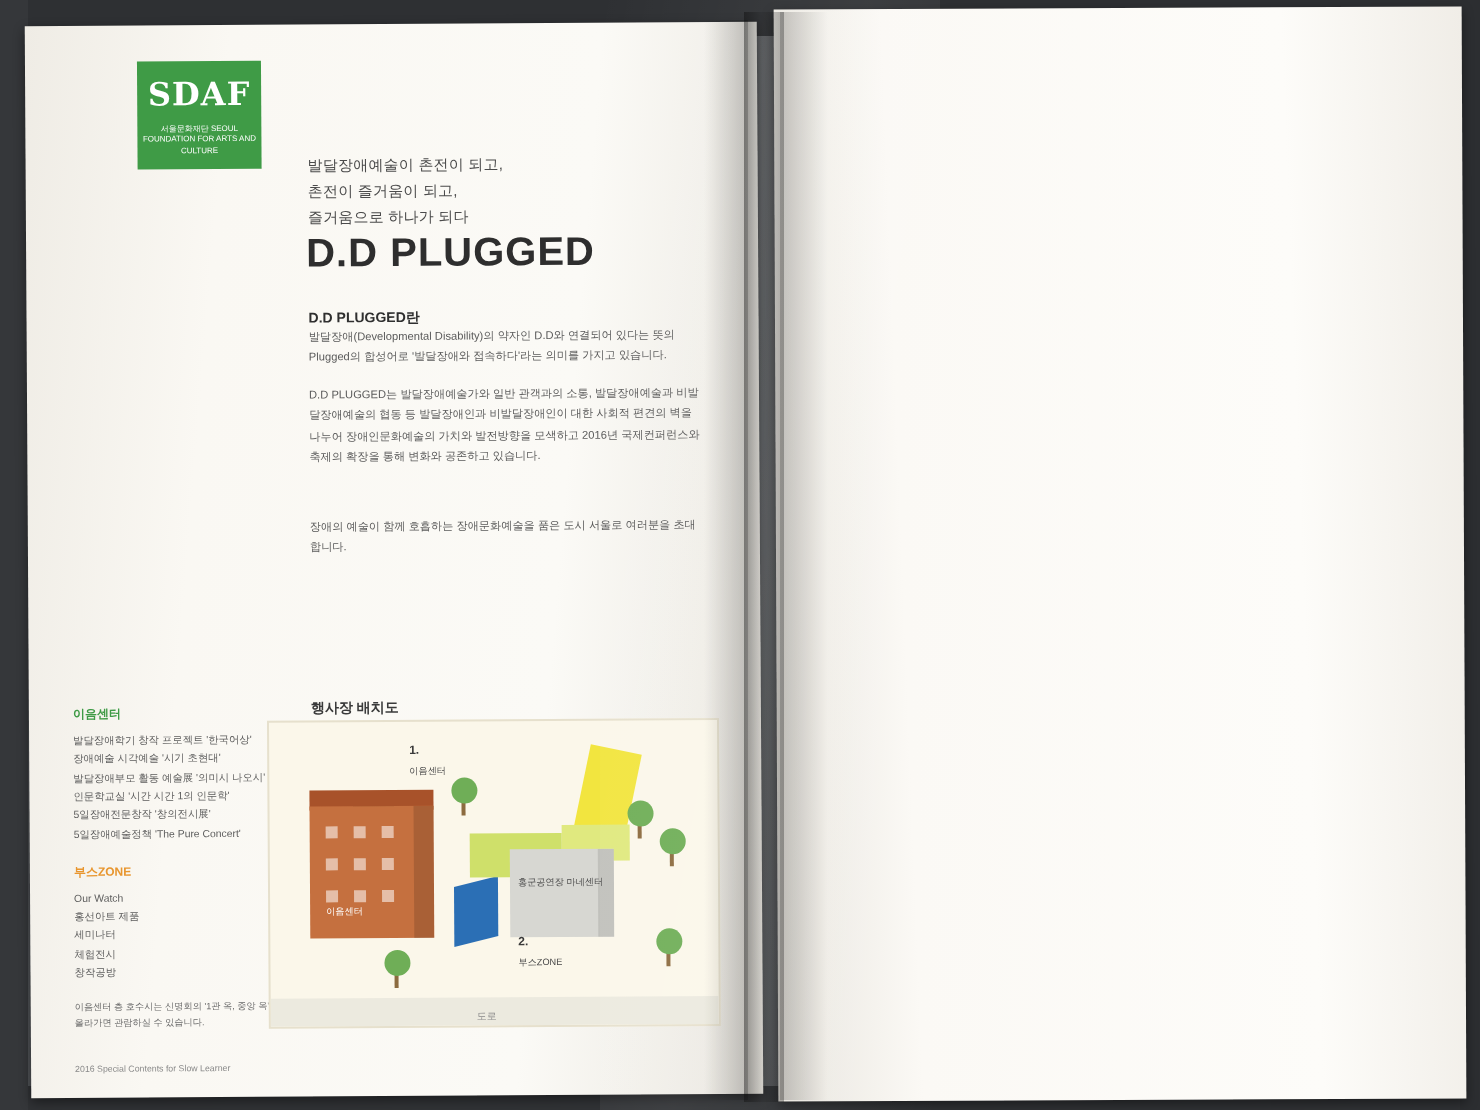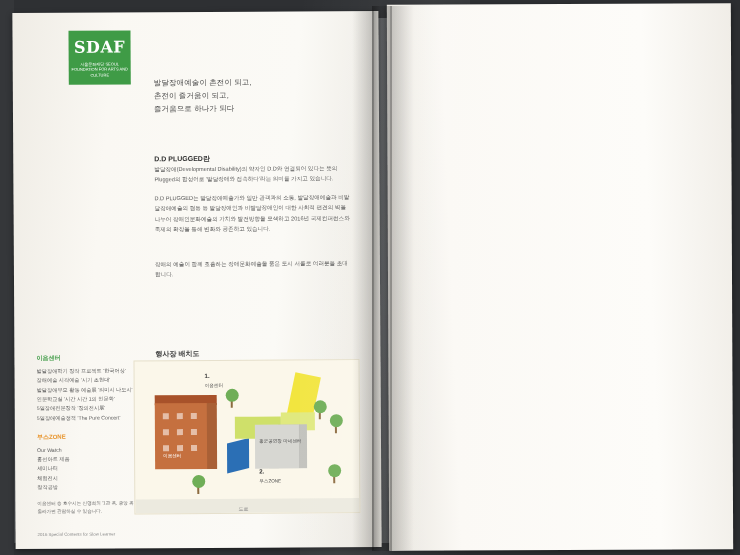--- a/index.html
+++ b/index.html
@@ -97,20 +97,21 @@
     <div class="logo-box">
       <div class="logo-mark">SDAF</div>
       <div class="logo-sub">서울문화재단
 SEOUL FOUNDATION FOR
 ARTS AND CULTURE</div>
     </div>
 
     <div class="lede" style="white-space:pre-line">발달장애예술이 촌전이 되고,
 촌전이 즐거움이 되고,
 즐거움으로 하나가 되다</div>
+    <div class="dd-title">D.D PLUGGED</div>
 
     <div class="body-h">D.D PLUGGED란</div>
     <div class="body-p p1">발달장애(Developmental Disability)의 약자인 D.D와 연결되어 있다는 뜻의 Plugged의 합성어로 '발달장애와 접속하다'라는 의미를 가지고 있습니다.</div>
     <div class="body-p p2">D.D PLUGGED는 발달장애예술가와 일반 관객과의 소통, 발달장애예술과 비발달장애예술의 협동 등 발달장애인과 비발달장애인이 대한 사회적 편견의 벽을 나누어 장애인문화예술의 가치와 발전방향을 모색하고 2016년 국제컨퍼런스와 축제의 확장을 통해 변화와 공존하고 있습니다.</div>
     <div class="body-p p3">장애의 예술이 함께 호흡하는 장애문화예술을 품은 도시 서울로 여러분을 초대합니다.</div>
 
     <div class="left-col">
       <div class="col-block">
         <div class="col-h">이음센터</div>
         <div>발달장애학기 창작 프로젝트 '한국어상'</div>

